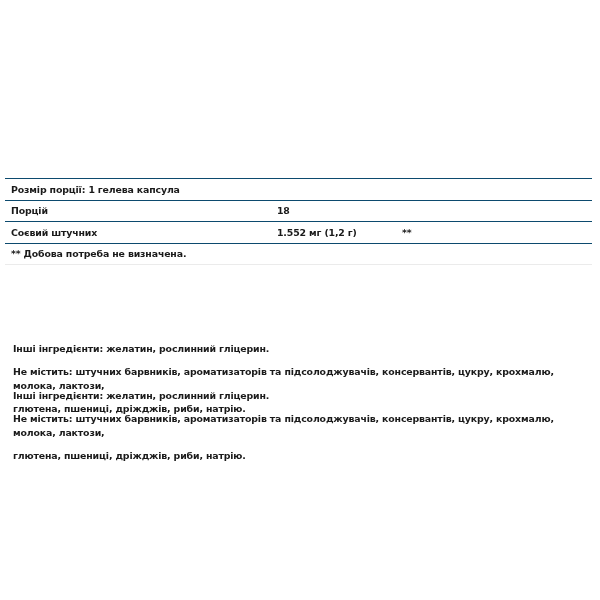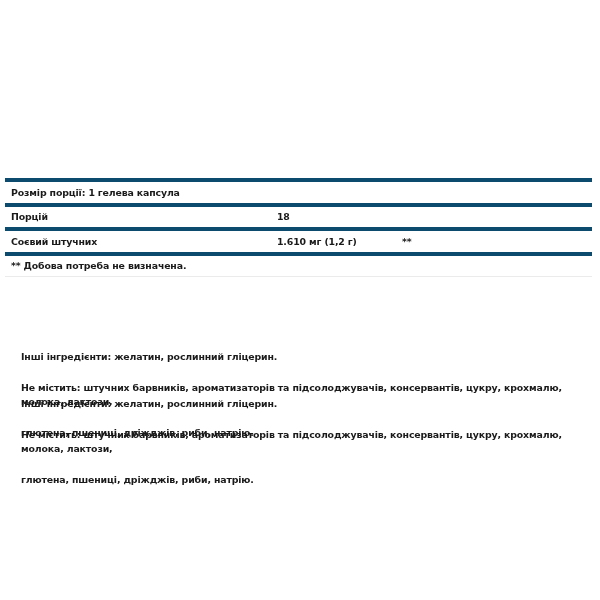--- a/index.html
+++ b/index.html
@@ -1,44 +1,44 @@
 <!DOCTYPE html>
 <html><head>
 <meta charset="utf-8">
 <style>
   html, body { margin: 0; padding: 0; background: #ffffff; }
   body { width: 600px; height: 600px; position: relative; overflow: hidden;
          font-family: "DejaVu Sans", "Liberation Sans", sans-serif; color: #1a1a1a; }
   .facts { position: absolute; left: 5px; top: 178px; width: 587px; border-collapse: collapse; }
-  .facts td { height: 20.5px; border-top: 4px solid #0c4a6e; padding: 0 0 0 6px;
+  .facts td { height: 20.5px; border-top: 1px solid #0c4a6e; padding: 0 0 0 6px;
               font-size: 9.4px; font-weight: bold; letter-spacing: -0.15px; white-space: nowrap;
               vertical-align: middle; }
   .facts tr:last-child td { border-bottom: 1px solid #ebebeb; }
   .c1 { width: 260px; }
   .c2 { width: 119px; }
   .block { position: absolute; left: 5px; width: 590px; font-size: 9.4px; font-weight: bold;
            line-height: 14.5px; letter-spacing: -0.15px; }
-  .block p { margin: 16px; }
+  .block p { margin: 8px; }
 </style>
 </head>
 <body>
 
 <table class="facts">
   <tbody>
       <tr>
     <td colspan="3">Розмір порції: 1 гелева капсула</td>
   </tr>
   <tr>
     <td class="c1">Порцій</td>
     <td class="c2">18</td>
     <td></td>
   </tr>
   <tr>
     <td class="c1">Соєвий штучних</td>
-    <td class="c2">1.610 мг (1,2 г)</td>
+    <td class="c2">1.552 мг (1,2 г)</td>
     <td>**</td>
   </tr>
   <tr>
     <td colspan="3">** Добова потреба не визначена.</td>
   </tr>
 </tbody>
   </table>
 
 <div class="block" style="top:334px;">
   <p>Інші інгредієнти: желатин, рослинний гліцерин.</p>

